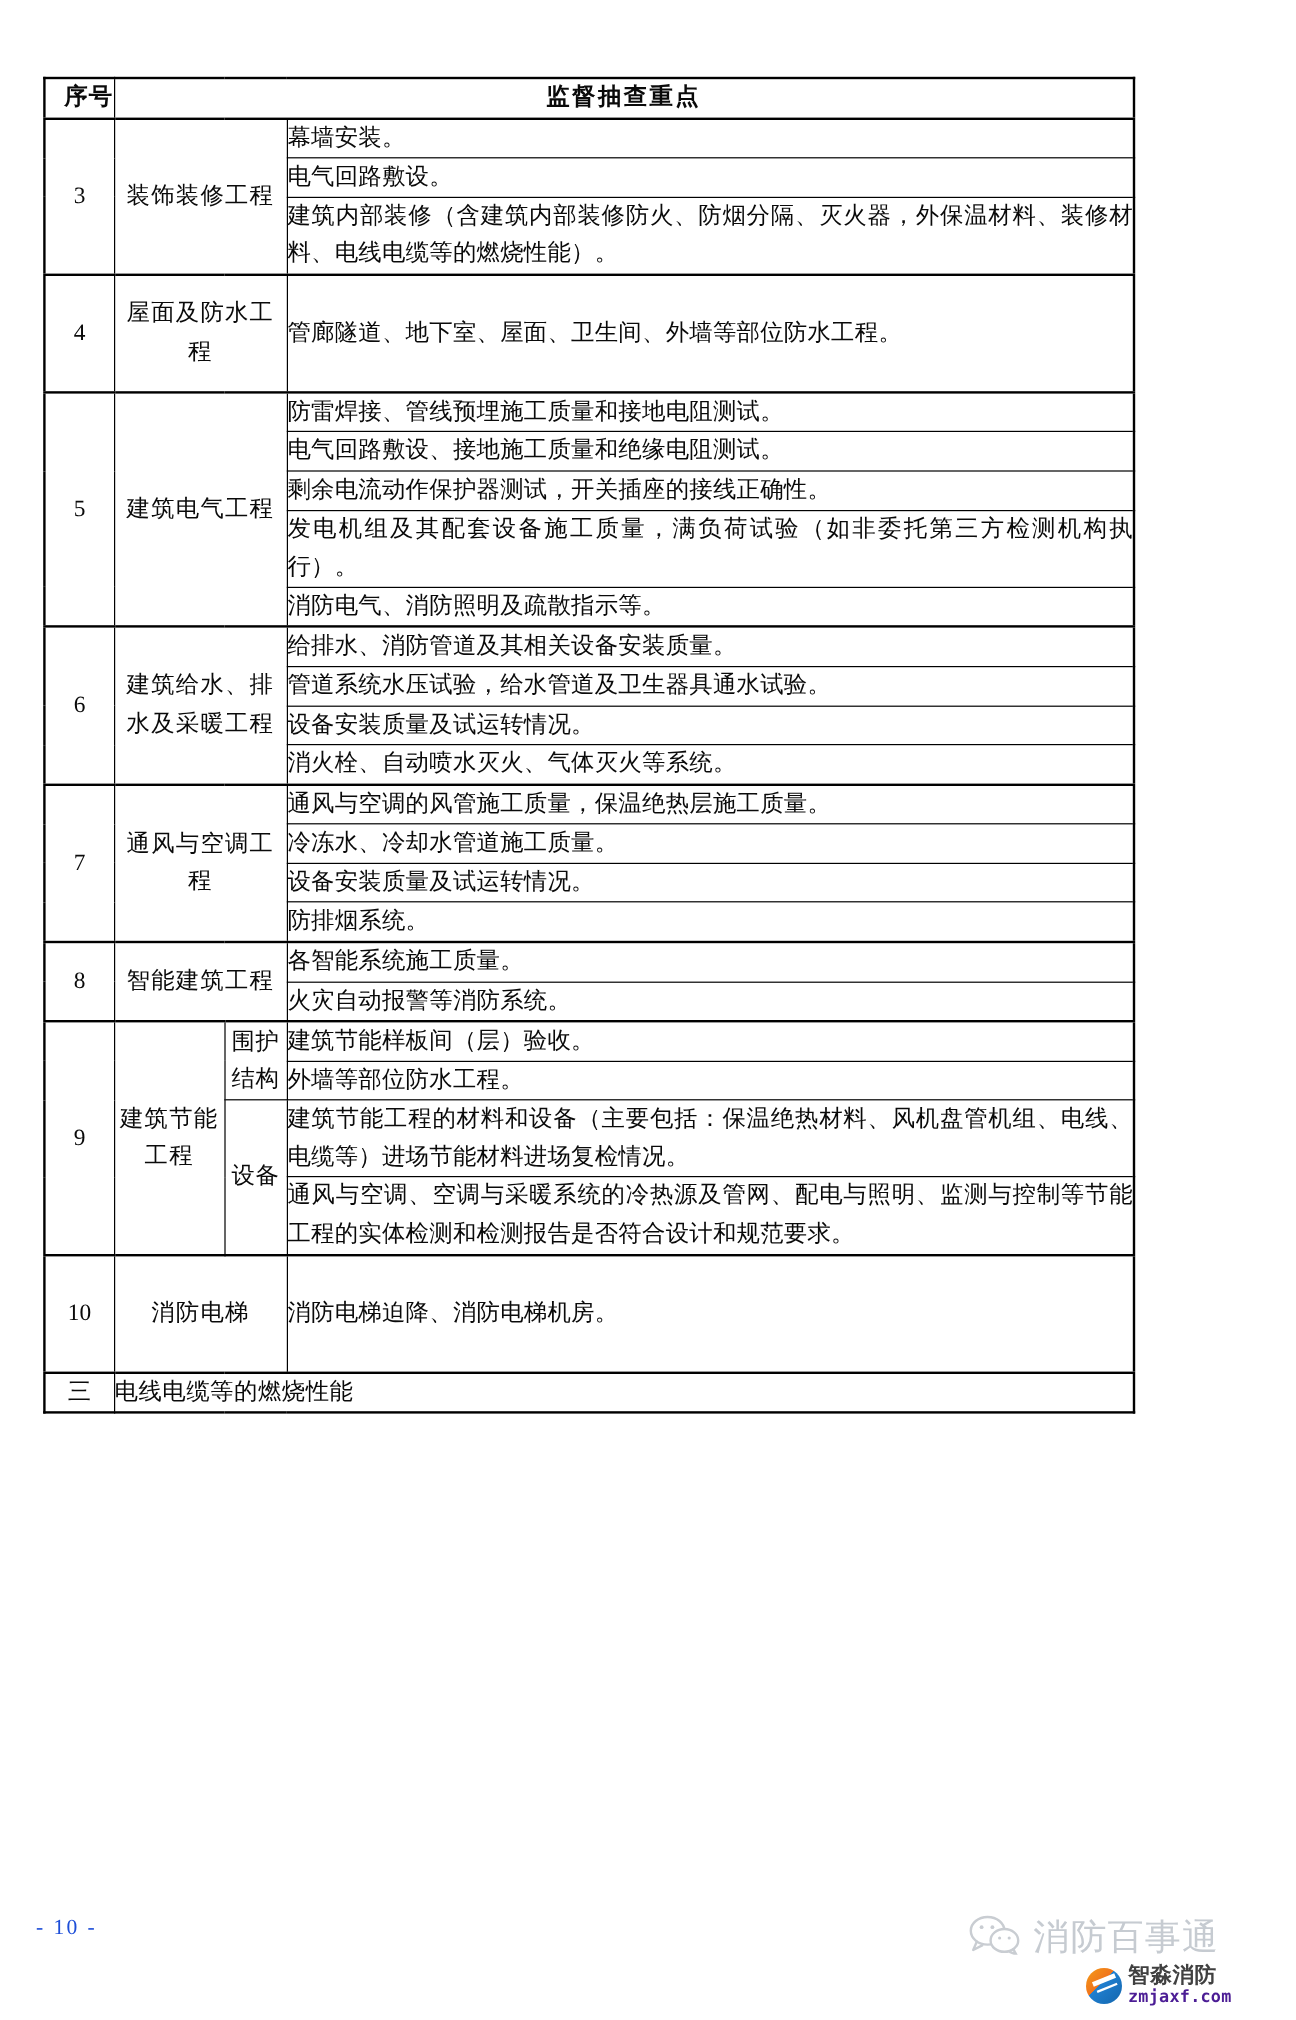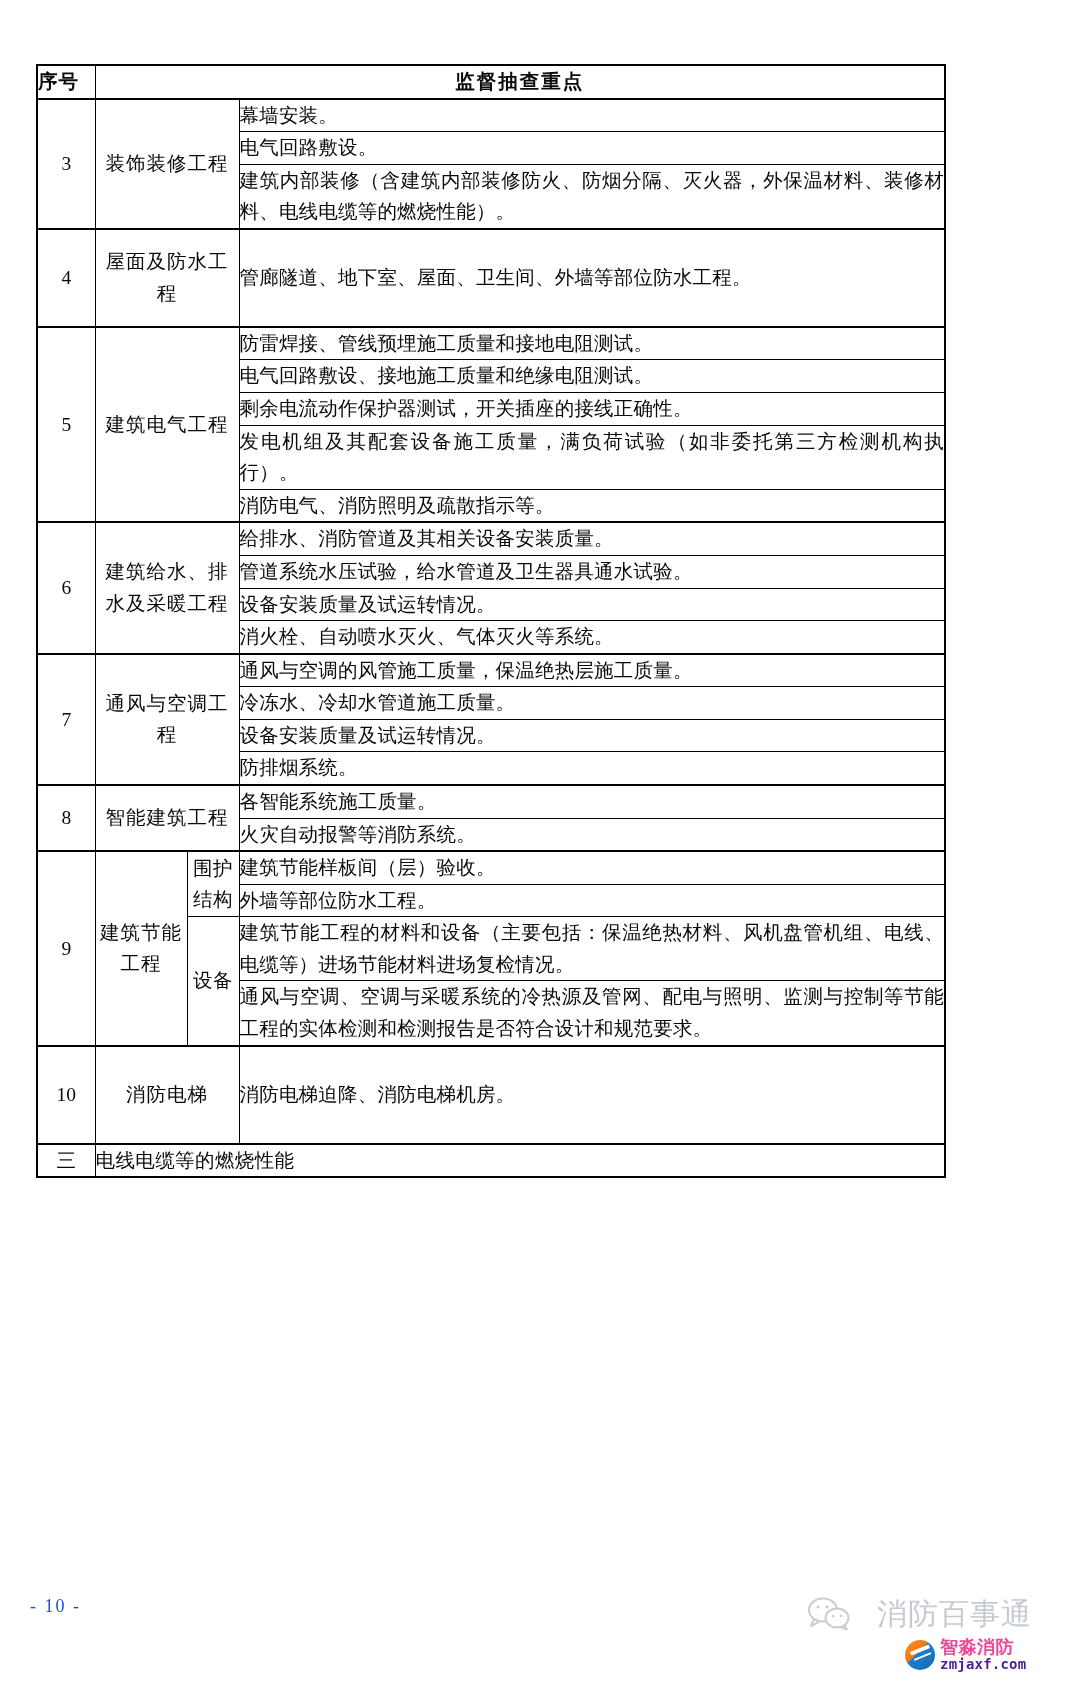--- a/index.html
+++ b/index.html
@@ -77,21 +77,21 @@
     letter-spacing: 0.2px;
   }
   .head-cell {
     text-align: center;
     font-weight: bold;
     font-size: 21px;
     padding: 14px 0 14px 0;
     letter-spacing: 2px;
   }
   .head-no {
-    text-align: left;
+    text-align: right;
     font-weight: bold;
     font-size: 20px;
     letter-spacing: 1px;
   }
   .roman-cell {
     text-align: center;
     font-size: 20px;
     padding: 13px 0;
   }
   .roman-body {
@@ -113,21 +113,21 @@
     letter-spacing: 2px;
     color: #1d4ed8;
   }
 
   .watermark {
     position: absolute;
     left: 806px;
     top: 1594px;
     display: flex;
     align-items: center;
-    gap: 25px;
+    gap: 9px;
     color: #c9cdd2;
     user-select: none;
   }
   .wm-text {
     font-size: 30px;
     font-family: "DejaVu Sans", sans-serif;
     letter-spacing: 1px;
     color: #c6cbd1;
   }
   .wechat-icon { display: block; }
@@ -155,21 +155,21 @@
     left: 5px; top: 8px;
     width: 20px; height: 4px;
     background: #ffffff;
     transform: rotate(-22deg);
     box-shadow: 0 7px 0 -1px #ffffff;
   }
   .brand-words { line-height: 1.04; }
   .brand-cn {
     font-size: 18px;
     font-weight: bold;
-    color: #ec4899;
+    color: #404040;
     font-family: "DejaVu Sans", sans-serif;
     letter-spacing: 0.5px;
   }
   .brand-url {
     font-size: 14px;
     font-weight: bold;
     color: #4c1d95;
     font-family: "DejaVu Sans Mono", monospace;
     letter-spacing: 0.2px;
   }

